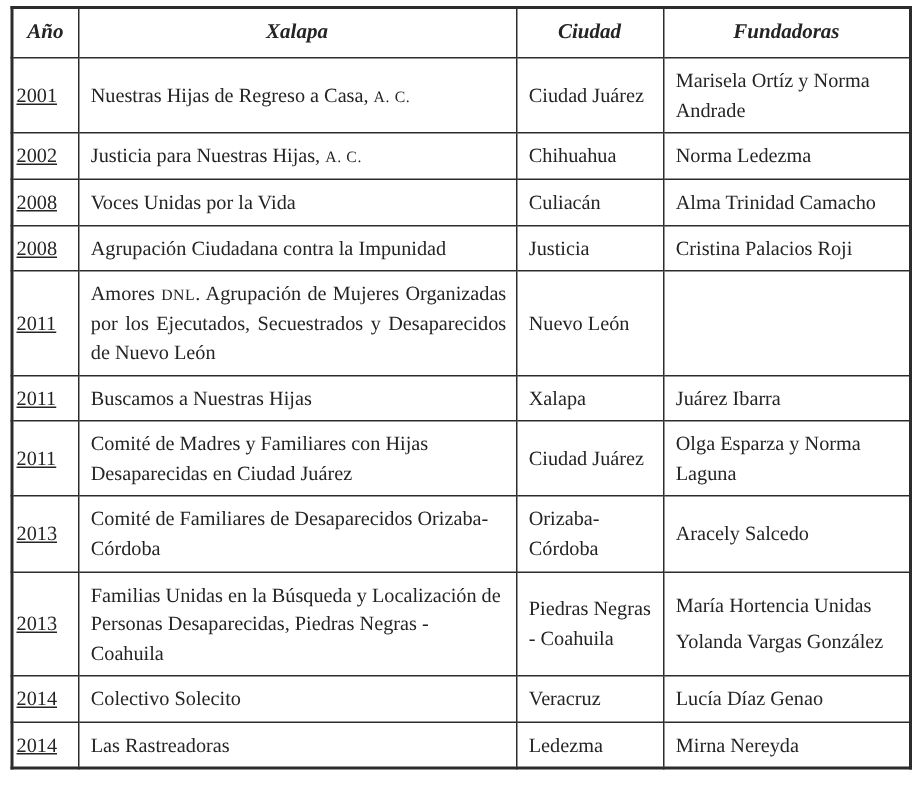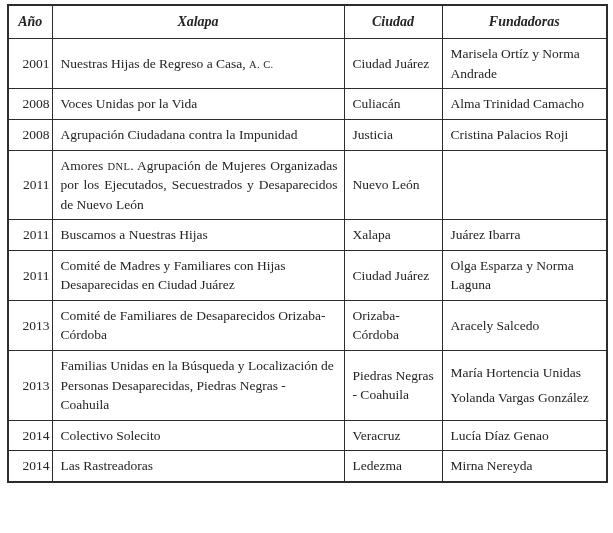--- a/index.html
+++ b/index.html
@@ -39,23 +39,24 @@
   }
   .org-table th {
     font-style: italic;
     font-weight: bold;
     text-align: center;
     padding: 6px 3px;
     font-size: 14px;
     margin-top: 10px;
   }
   td.year-cell {
-    text-align: right;
+    text-align: left;
     padding-left: 2px;
     padding-right: 2px;
+    text-decoration: underline;
   }
   td.nombre-cell.justify-cell {
     text-align: justify;
   }
   td.fundadoras-cell .founder-line + .founder-line {
     margin-top: 5px;
   }
   .sc {
     font-size: 0.78em;
     letter-spacing: 0.4px;
@@ -80,20 +81,28 @@
         <th>Fundadoras</th>
       </tr>
     </thead>
     <tbody>
         <tr>
           <td class="year-cell">2001</td>
           <td class="nombre-cell">Nuestras Hijas de Regreso a Casa, <span class="sc">A. C.</span></td>
           <td class="ciudad-cell">Ciudad Juárez</td>
           <td class="fundadoras-cell">
             <div class="founder-line">Marisela Ortíz y Norma Andrade</div>
+          </td>
+        </tr>
+        <tr>
+          <td class="year-cell">2002</td>
+          <td class="nombre-cell">Justicia para Nuestras Hijas, <span class="sc">A. C.</span></td>
+          <td class="ciudad-cell">Chihuahua</td>
+          <td class="fundadoras-cell">
+            <div class="founder-line">Norma Ledezma</div>
           </td>
         </tr>
         <tr>
           <td class="year-cell">2008</td>
           <td class="nombre-cell">Voces Unidas por la Vida</td>
           <td class="ciudad-cell">Culiacán</td>
           <td class="fundadoras-cell">
             <div class="founder-line">Alma Trinidad Camacho</div>
           </td>
         </tr>

